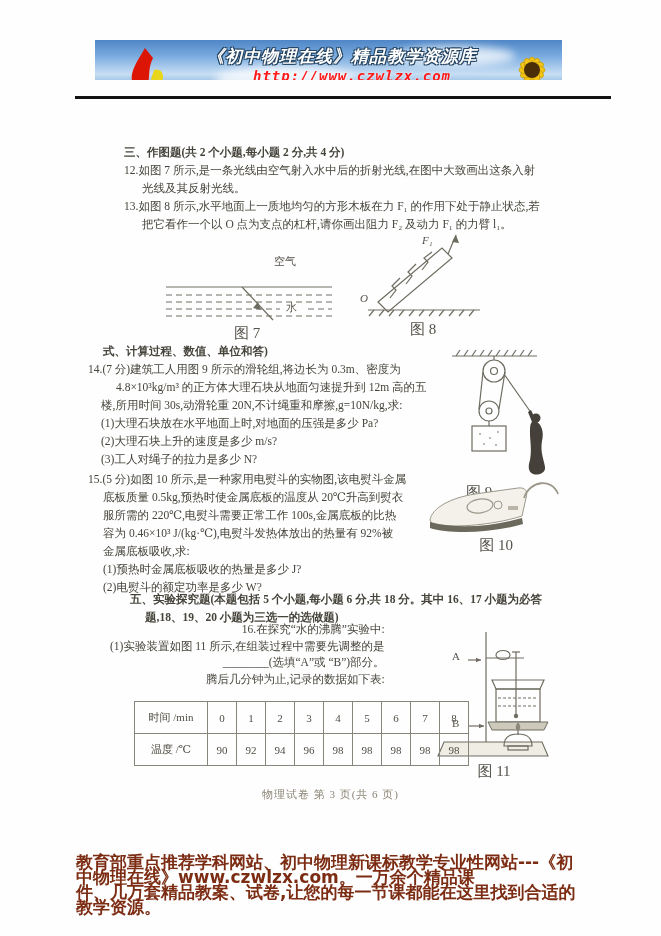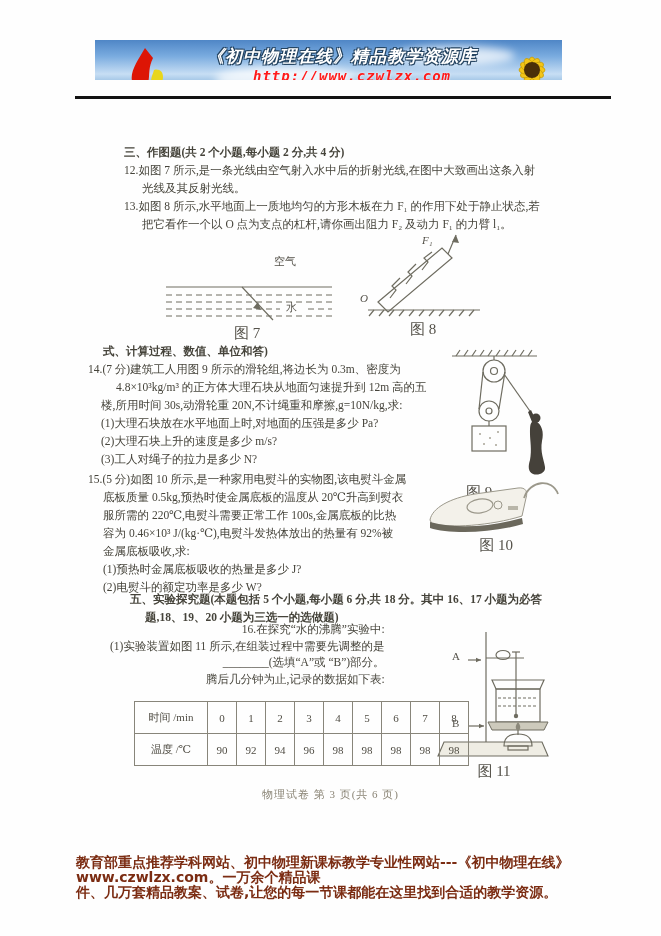--- a/index.html
+++ b/index.html
@@ -37,21 +37,21 @@
   .dtable{border-collapse:collapse;}
   .dtable td{border:1px solid #88857a;height:31px;text-align:center;
              font-size:11px;color:#504d44;padding:0;}
   .dtable td.hd{width:72px;}
   .dtable td.c{width:28px;}
   
   .page-footer{position:absolute;left:0;top:787px;width:661px;text-align:center;
                font-size:11px;color:#8a8475;letter-spacing:1px;}
   .bottom-footer{position:absolute;left:76px;top:855px;width:514px;
                font-family:"DejaVu Sans",sans-serif;font-weight:bold;
-               font-size:14px;line-height:15px;color:#7b2c12;}
+               font-size:17px;line-height:15px;color:#7b2c12;}
 </style>
 </head>
 <body>
 
 <div class="page">
 
   <div class="banner">
     <div class="cloud" style="left:120px;top:26px;width:140px;height:26px;"></div>
     <div class="cloud" style="left:300px;top:6px;width:120px;height:20px;"></div>
     <svg class="abs" style="left:28px;top:5px;" width="50" height="48" viewBox="0 0 50 48">

